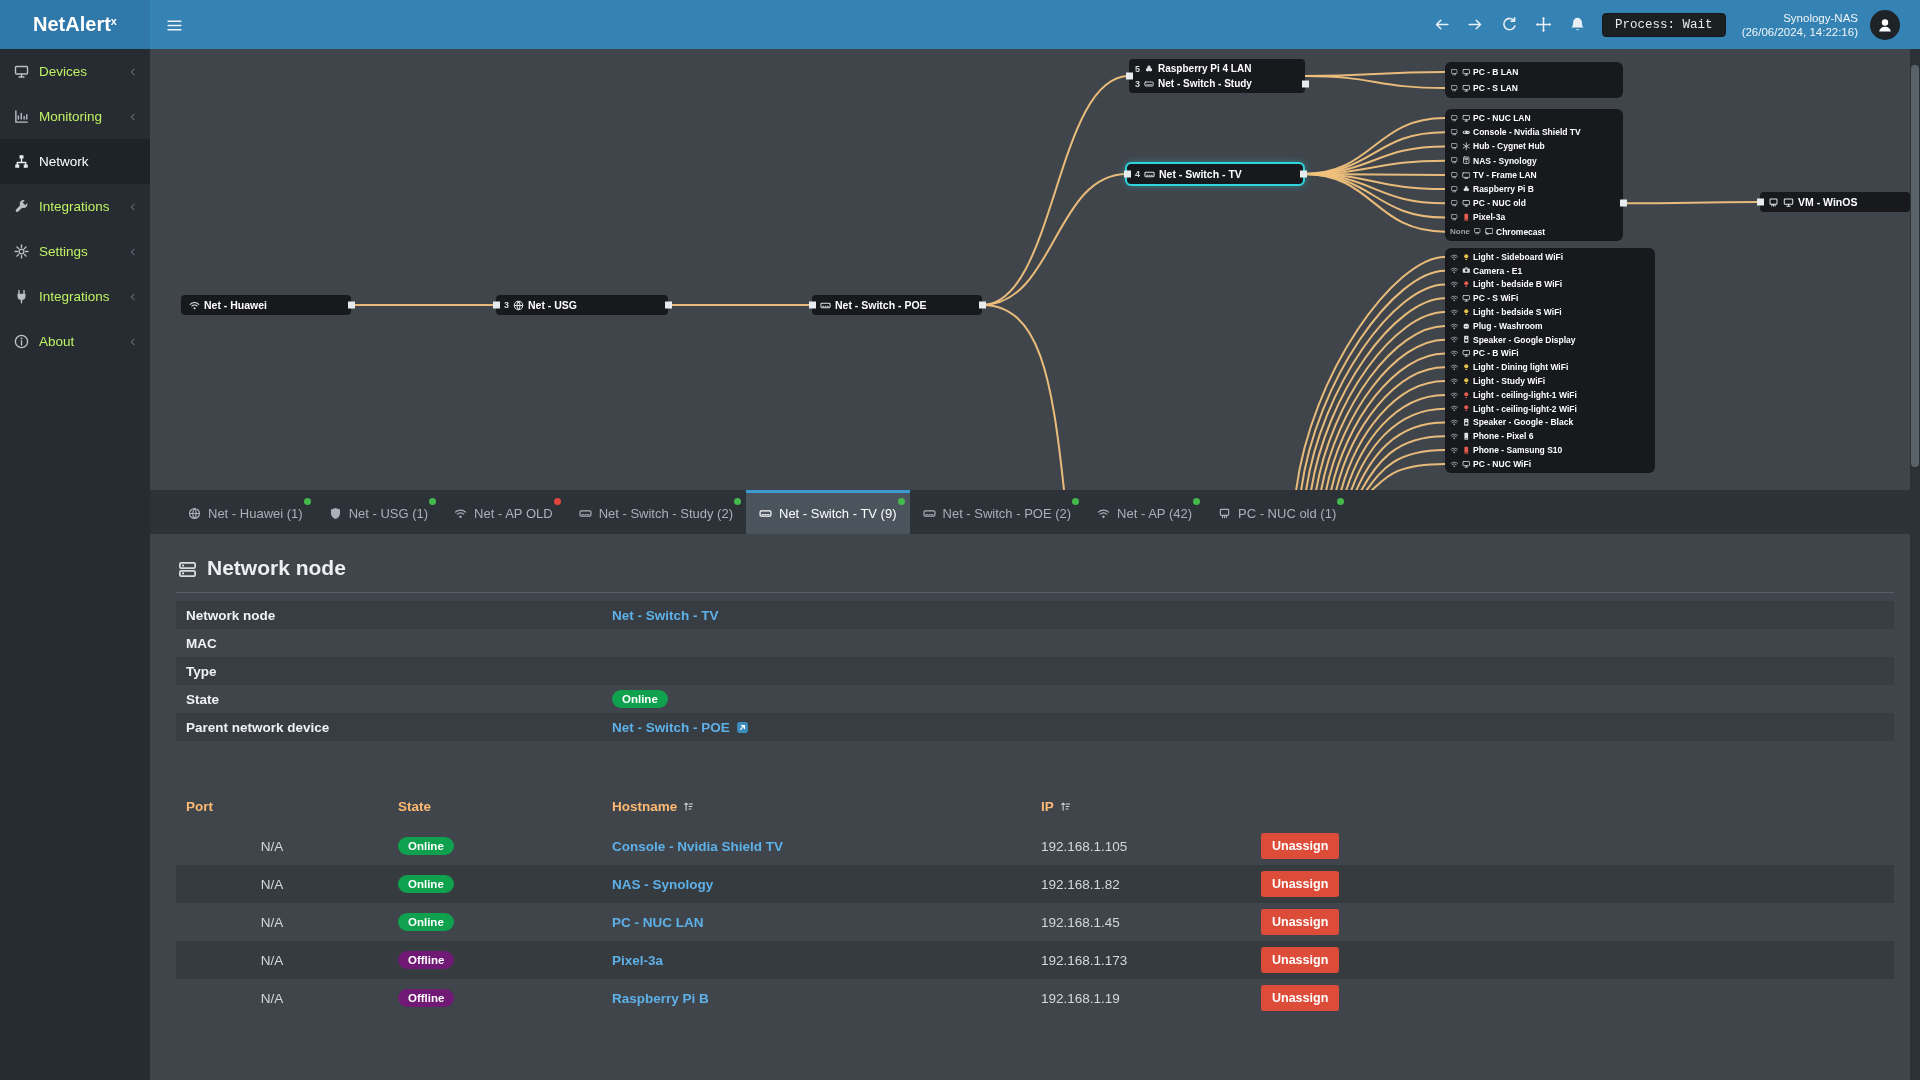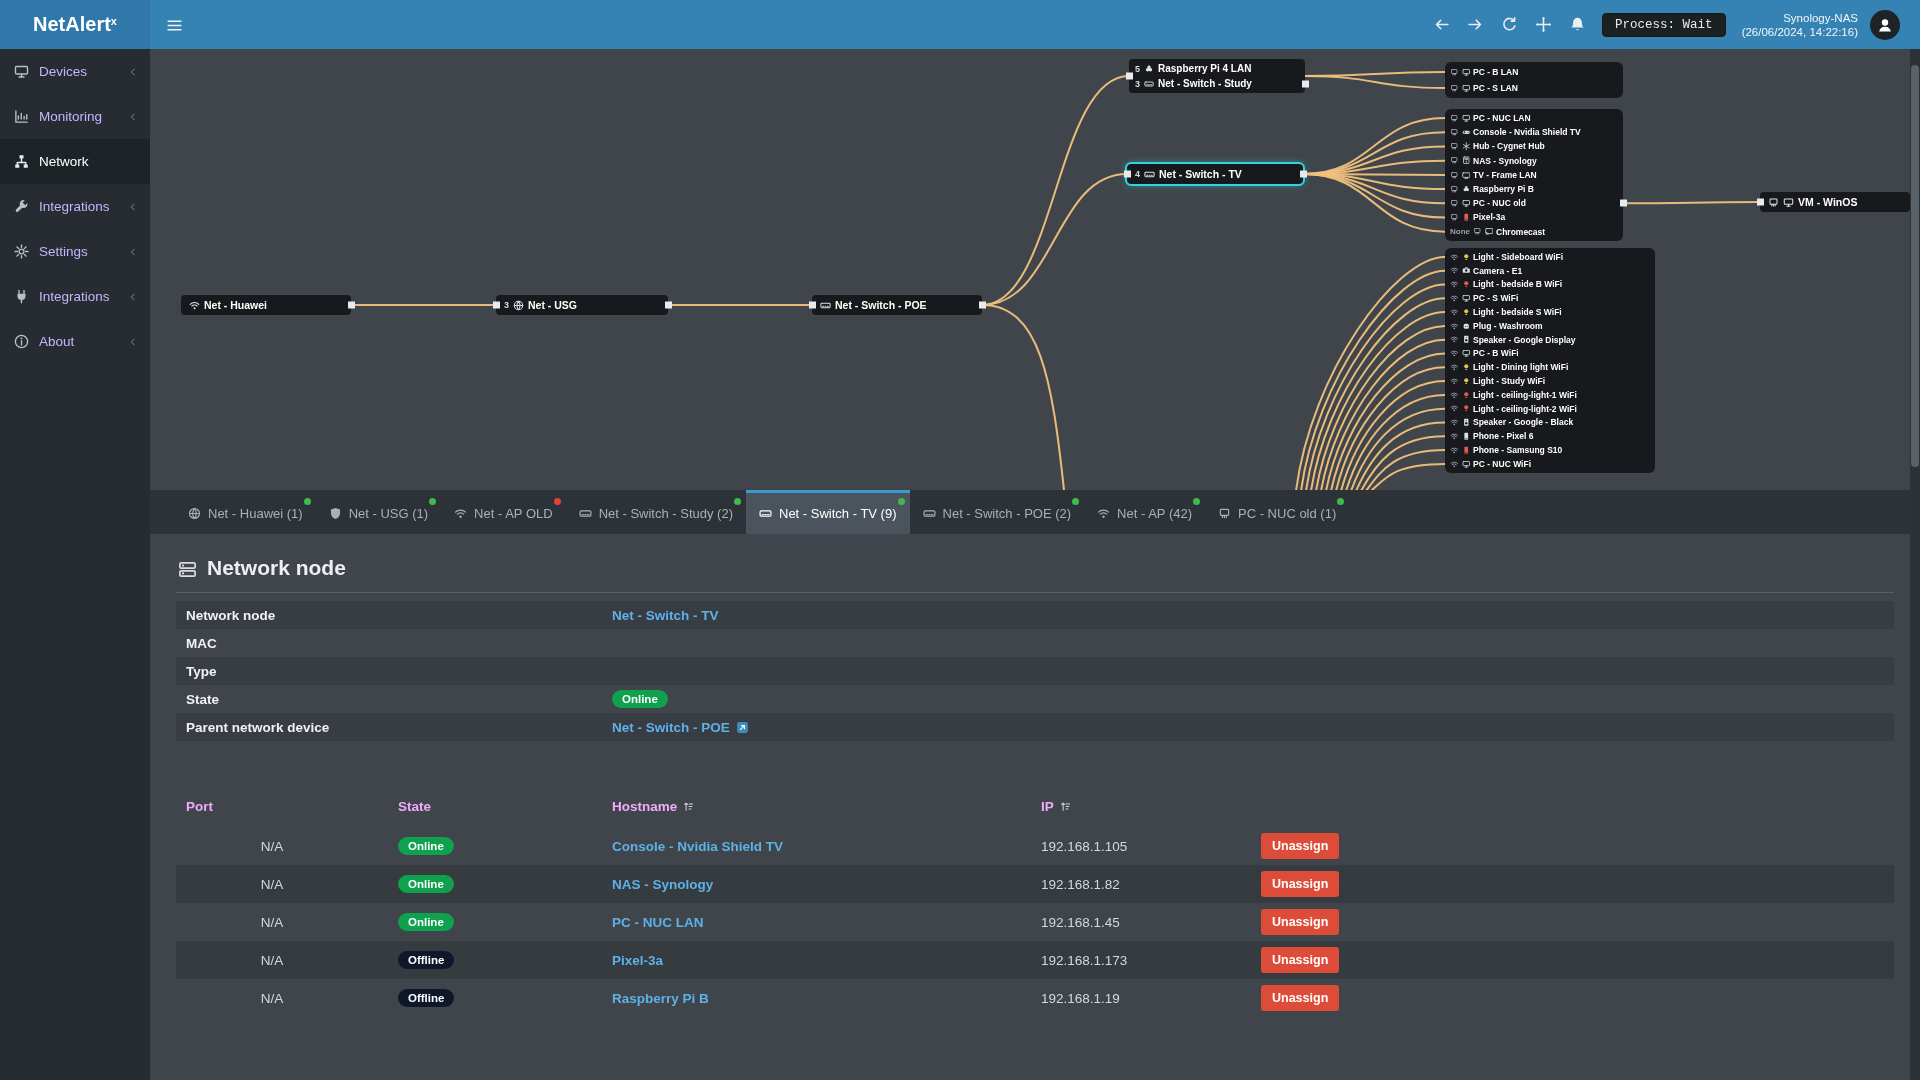--- a/index.html
+++ b/index.html
@@ -19,21 +19,21 @@
   .tb-right{margin-left:auto;display:flex;align-items:center;padding-right:12px}
   .tb-ic{width:34px;display:flex;align-items:center;justify-content:center;color:#e9f0f4;cursor:pointer}
   .tb-ic .ic{width:17px;height:17px}
   .proc-badge{margin:0 10px 0 8px;background:#1b2023;border:1px solid #14181b;border-radius:4px;
     font-family:"Liberation Mono","DejaVu Sans Mono",monospace;font-size:12.5px;padding:4px 12px;color:#e8eaec;cursor:pointer}
   .host{font-size:11.5px;line-height:14px;text-align:right;color:#f2f6f8;margin:0 12px 0 6px}
   .avatar{width:30px;height:30px;border-radius:50%;background:#1d2327;display:flex;align-items:center;justify-content:center;color:#fff;cursor:pointer;margin-right:8px}
   .avatar .ic{width:16px;height:16px}
   
   .sidebar{position:absolute;top:49px;left:0;width:150px;bottom:0;background:#262c31;z-index:8}
-  .sb-item{height:45px;display:flex;align-items:center;padding:0 12px 0 14px;color:#c4b5fd;font-size:13.5px;cursor:pointer}
+  .sb-item{height:45px;display:flex;align-items:center;padding:0 12px 0 14px;color:#bef264;font-size:13.5px;cursor:pointer}
   .sb-item.active{background:#1d2428;color:#fff}
   .sb-ic{width:25px;display:flex;color:#b9c0c6}
   .sb-ic .ic{width:15px;height:15px}
   .sb-item.active .sb-ic{color:#e8ecef}
   .sb-chev{margin-left:auto;color:#879097;display:flex}
   .sb-chev .ic{width:10px;height:10px}
   
   .content{position:absolute;left:150px;top:49px;right:0;bottom:0;overflow:hidden}
   
   .diagram{position:relative;height:441px}
@@ -69,25 +69,25 @@
   .p-head .ic{width:19px;height:19px;color:#d9dde0}
   .info-rows{margin-top:8px}
   .info-row{display:grid;grid-template-columns:426px 1fr;padding:0 10px;height:28px;align-items:center;font-size:13.5px}
   .info-row:nth-child(odd){background:rgba(0,0,0,.10)}
   .info-label{font-weight:bold;color:#f0f2f4}
   .info-value{color:#d4d8db}
   a.blue{color:#5eb1e8;font-weight:600;cursor:pointer}
   .extic{margin-left:6px;width:13px;height:13px}
   .badge{display:inline-block;padding:3px 10px;border-radius:10px;font-size:11.5px;font-weight:bold;color:#fff}
   .badge.online{background:#0fa14e}
-  .badge.offline{background:#0f172a}
+  .badge.offline{background:#701a75}
   
   .dtable{margin-top:26px}
   .dhead,.drow{display:grid;grid-template-columns:212px 214px 429px 220px 1fr;align-items:center;padding:0 10px}
-  .dhead{height:42px;color:#f0abfc;font-weight:bold;font-size:13.5px}
+  .dhead{height:42px;color:#fdba74;font-weight:bold;font-size:13.5px}
   .dhead .hcell{display:flex;align-items:center;gap:6px;cursor:pointer}
   .dhead .ic{width:11px;height:11px;color:#d8dcdf}
   .drow{height:38px;font-size:13.5px;color:#d4d8db}
   .drow:nth-child(odd){background:rgba(0,0,0,.14)}
   .port-cell{text-align:center;padding-right:40px}
   .btn-unassign{background:#dd4b39;color:#fff;border:none;border-radius:3px;font-size:12.5px;font-weight:600;padding:6px 11px;cursor:pointer;font-family:inherit}
   
   .scrollbar{position:absolute;right:0;top:49px;bottom:0;width:10px;background:#2c3136;z-index:10}
   .scroll-thumb{position:absolute;left:1px;right:1px;top:16px;height:402px;background:#5a6269;border-radius:4px;cursor:pointer}
 </style>

